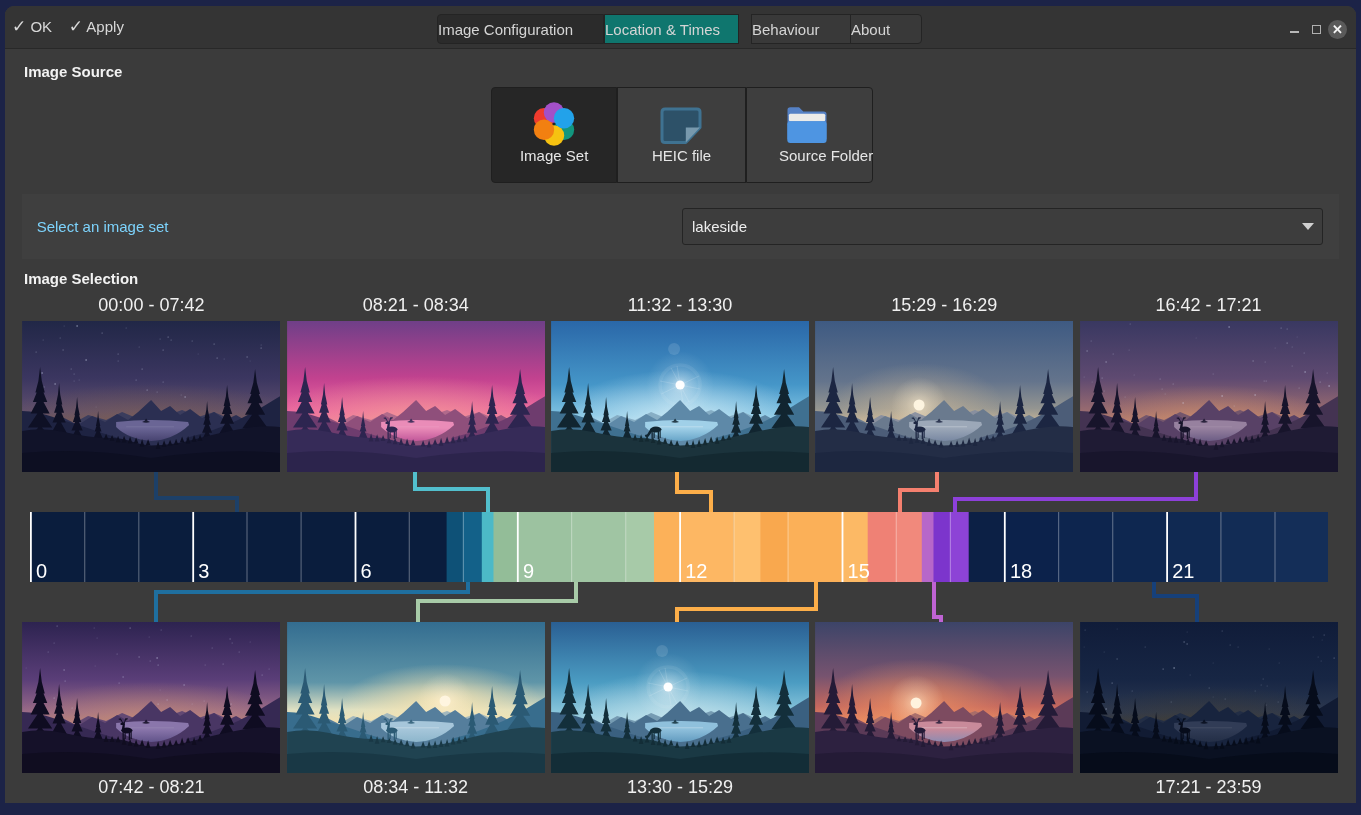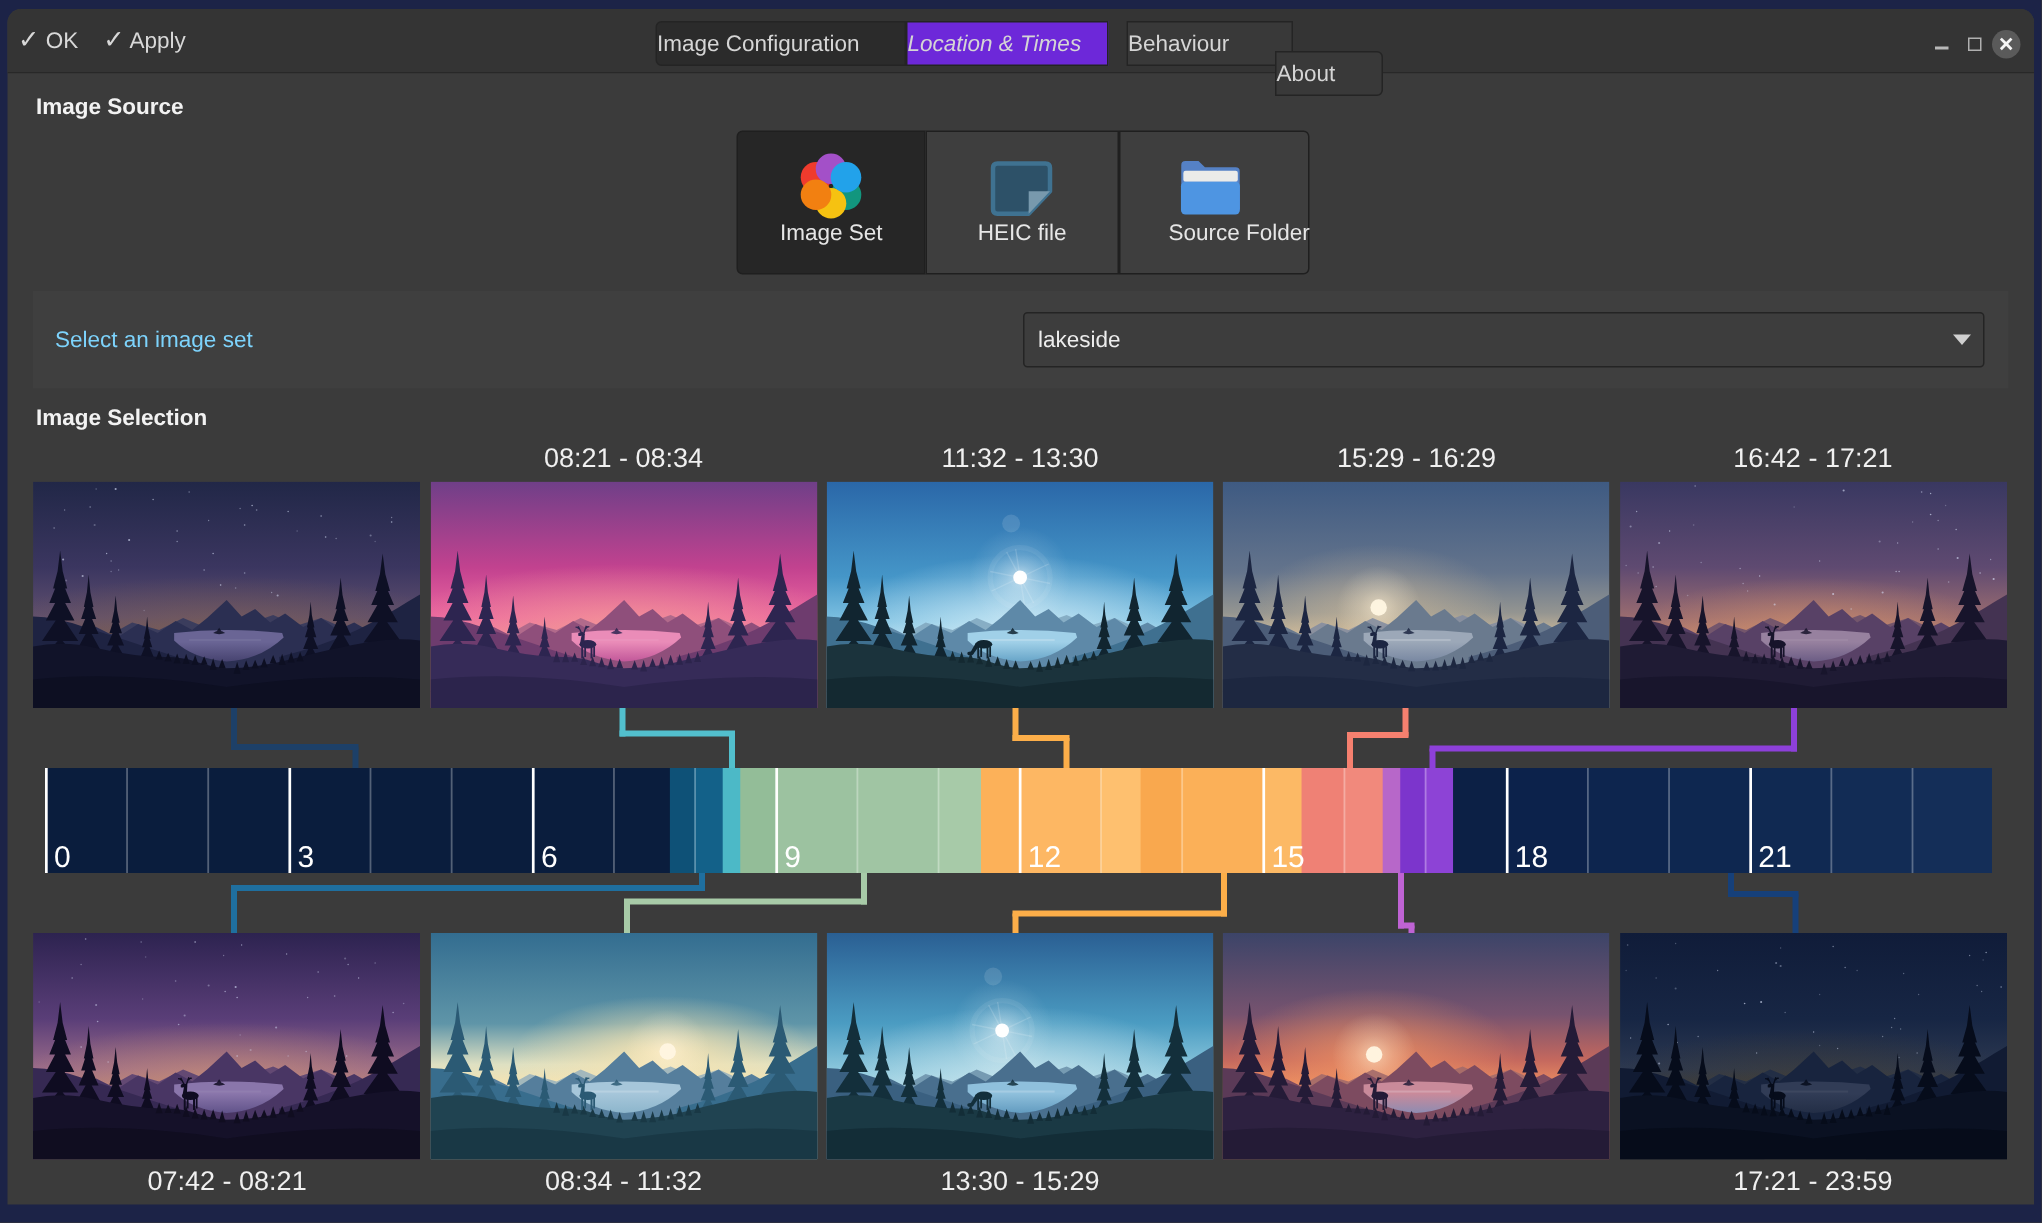--- a/index.html
+++ b/index.html
@@ -6,23 +6,23 @@
 .tb{position:absolute;left:0;top:0;width:100%;height:42px;background:#343434;border-radius:9px 9px 0 0;border-bottom:1px solid #282828}
 .tab{position:absolute;top:8px;height:30px;line-height:30px;text-align:left;color:#d5d5d5;font-size:15px;background:#393939;border:1px solid #242424;box-sizing:border-box}
 .hdr{position:absolute;color:#f2f2f2;font-size:15px;font-weight:bold}
 .lbl{position:absolute;color:#f0f0f0;font-size:18px;text-align:center;width:258px}
 .th{position:absolute;width:258.2px;height:151px;overflow:hidden}
 </style></head><body>
 <div class="win">
     <div class="tb"></div>
     <div style="position:absolute;left:7px;top:5px;width:420px;height:32px;color:#d8d8d8;font-size:15px;line-height:32px"><span style="font-size:17px">✓</span> OK&nbsp;&nbsp;&nbsp;&nbsp;<span style="font-size:17px">✓</span> Apply</div>
     <div class="tab" style="left:432px;width:167px;background:#2b2b2b;border-radius:4px 0 0 4px;">Image Configuration</div>
-    <div class="tab" style="left:599px;width:135px;background:#6d28d9;font-style:italic;">Location &amp; Times</div>
+    <div class="tab" style="left:599px;width:135px;background:#0f766e;">Location &amp; Times</div>
     <div class="tab" style="left:734px;width:111px;background:#393939;margin-left:12px;">Behaviour</div>
-    <div class="tab" style="left:845px;width:72px;background:#393939;border-radius:0 4px 4px 0;margin-top:20px;">About</div>
+    <div class="tab" style="left:845px;width:72px;background:#393939;border-radius:0 4px 4px 0;">About</div>
     <div style="position:absolute;left:1285px;top:25px;width:9px;height:2px;background:#b8b8b8"></div>
     <div style="position:absolute;left:1307px;top:19px;width:7px;height:7px;border:1.2px solid #b0b0b0"></div>
     <div style="position:absolute;left:1323px;top:14px;width:19px;height:19px;border-radius:50%;background:#5a5a5a;color:#f5f5f5;text-align:center;line-height:19px;font-size:13px;font-weight:bold">✕</div>
     <div class="hdr" style="left:19px;top:57px">Image Source</div>
     <div style="position:absolute;left:485.9px;top:80.5px;width:126.5px;height:96.5px;background:#262626;border:1px solid #1f1f1f;box-sizing:border-box;border-radius:4px 0 0 4px;"></div>
     <div style="position:absolute;left:485.9px;top:141px;width:126.5px;text-align:center;color:#e6e6e6;font-size:15px">Image Set</div>
     <div style="position:absolute;left:612.4px;top:80.5px;width:128.20000000000005px;height:96.5px;background:#3e3e3e;border:1px solid #1f1f1f;box-sizing:border-box;"></div>
     <div style="position:absolute;left:612.4px;top:141px;width:128.20000000000005px;text-align:center;color:#e6e6e6;font-size:15px">HEIC file</div>
     <div style="position:absolute;left:740.6px;top:80.5px;width:127.60000000000002px;height:96.5px;background:#3e3e3e;border:1px solid #1f1f1f;box-sizing:border-box;border-radius:0 4px 4px 0;"></div>
     <div style="position:absolute;left:740.6px;top:141px;width:127.60000000000002px;text-align:right;color:#e6e6e6;font-size:15px">Source Folder</div>
@@ -42,20 +42,21 @@
 <path d="M7.3,4.3 h8.7 l4.3,4.2 h20.4 q2.8,0 2.8,2.8 v25 h-39 v-29.2 q0,-2.8 2.8,-2.8 Z" fill="#5581c5"></path>
 <rect x="5.9" y="10.8" width="36.3" height="7.4" rx="1.5" fill="#ebebe9"></rect>
 <rect x="4.3" y="18.2" width="39.3" height="21.8" rx="3" fill="#4e95e2"></rect>
     </svg>
     <div style="position:absolute;left:16.7px;top:188.4px;width:1317.6px;height:64.7px;background:#3f3f3f"></div>
     <div style="position:absolute;left:31.7px;top:212px;color:#7dd3fc;font-size:15px">Select an image set</div>
     <div style="position:absolute;left:676.6px;top:201.7px;width:641.6px;height:37.6px;background:#3d3d3d;border:1px solid #242424;border-radius:3px;box-sizing:border-box"></div>
     <div style="position:absolute;left:687px;top:212px;color:#ededed;font-size:15px">lakeside</div>
     <div style="position:absolute;left:1297px;top:217px;width:0;height:0;border-left:6px solid transparent;border-right:6px solid transparent;border-top:7px solid #d0d0d0"></div>
     <div class="hdr" style="left:19px;top:264px">Image Selection</div>
+    <div class="lbl" style="left:17.4px;top:289px">00:00 - 07:42</div>
     <div class="th" style="left:17.3px;top:315.4px">
       <svg width="258.2" height="151" viewBox="0 0 258 151" style="display:block">
         <defs>
           <linearGradient id="s0sky" x1="0" y1="0" x2="0" y2="1">
             <stop offset="0" stop-color="#212747"></stop>
             <stop offset="0.38" stop-color="#3b3660"></stop>
             <stop offset="0.6" stop-color="#5f4f6e"></stop>
             <stop offset="0.78" stop-color="#86644b"></stop>
           </linearGradient>
           <linearGradient id="s0lake" x1="0" y1="0" x2="0" y2="1">

